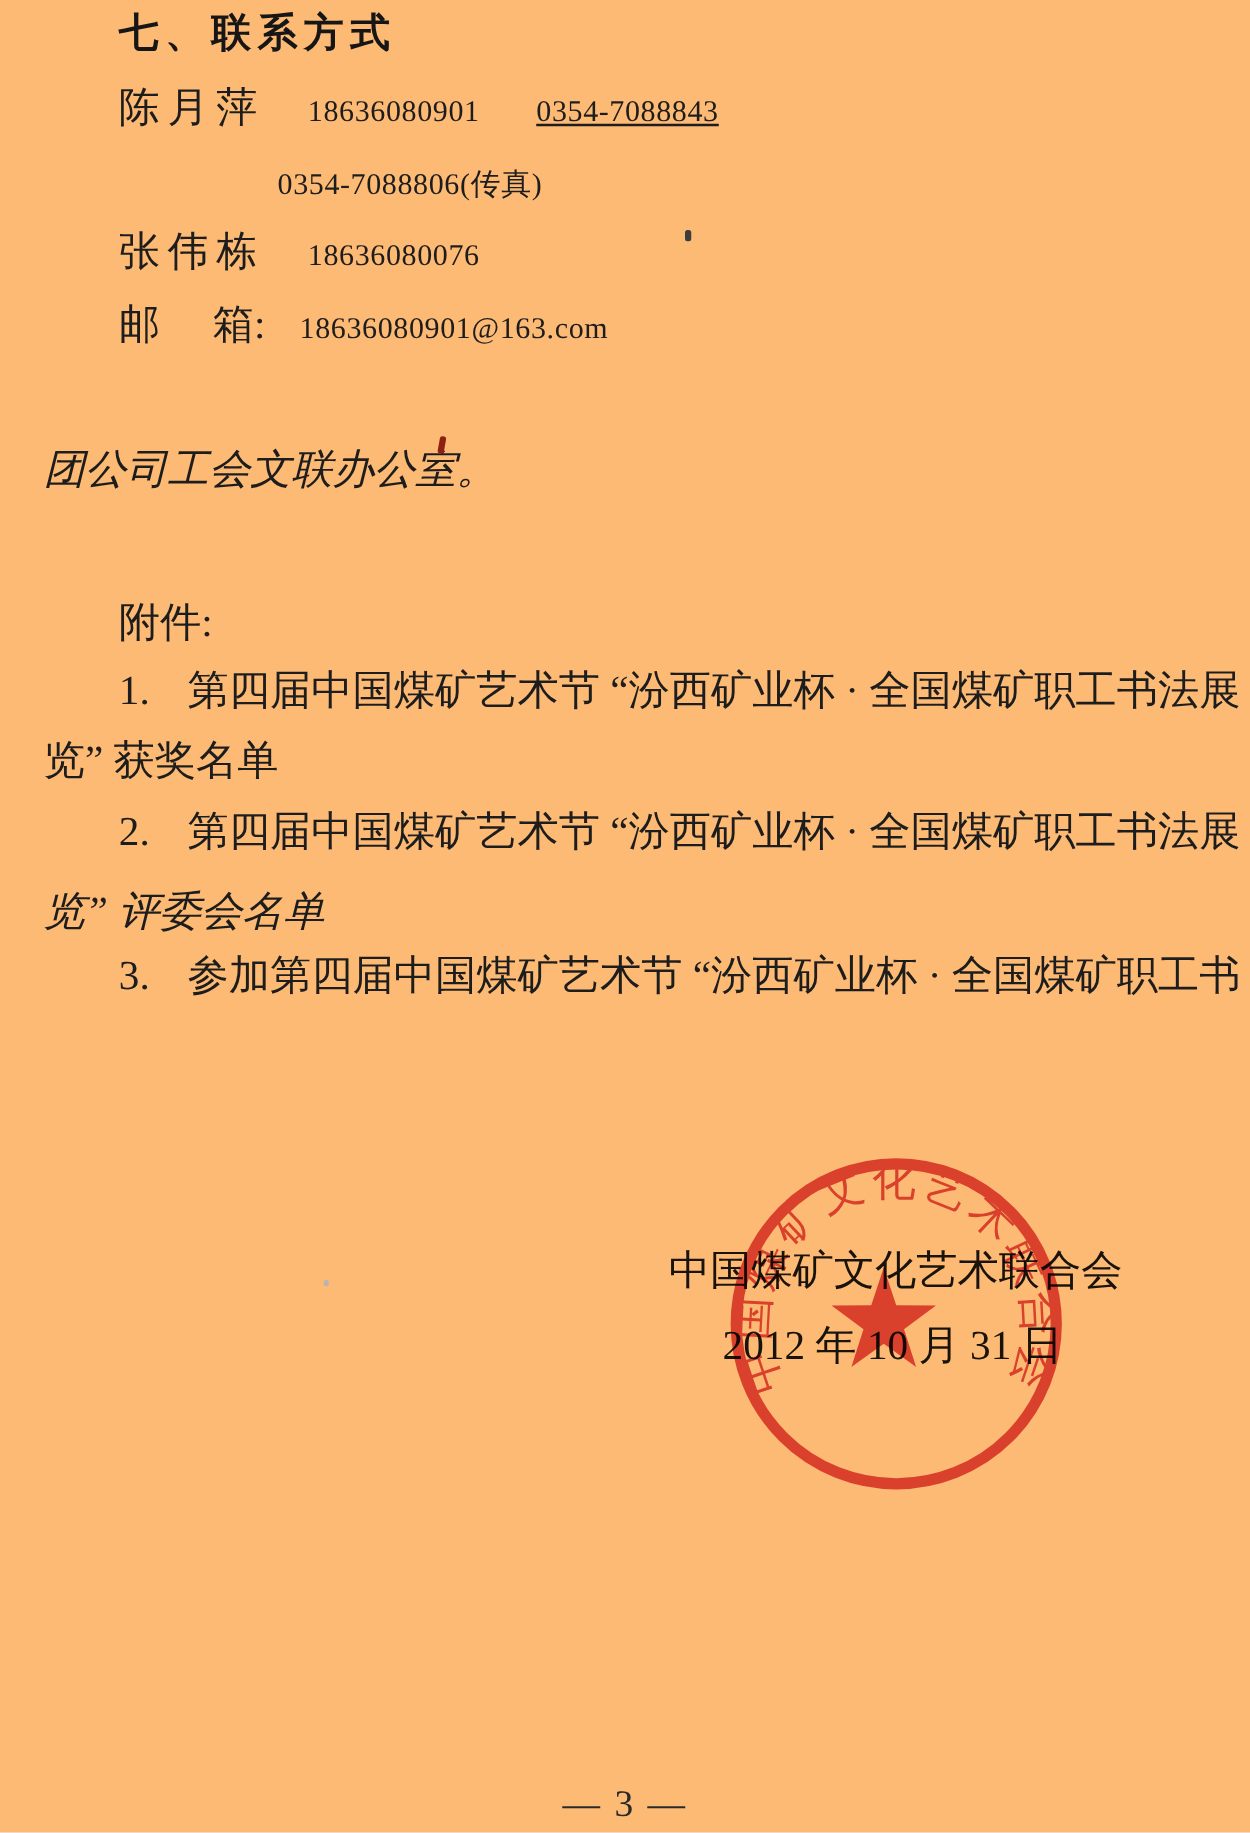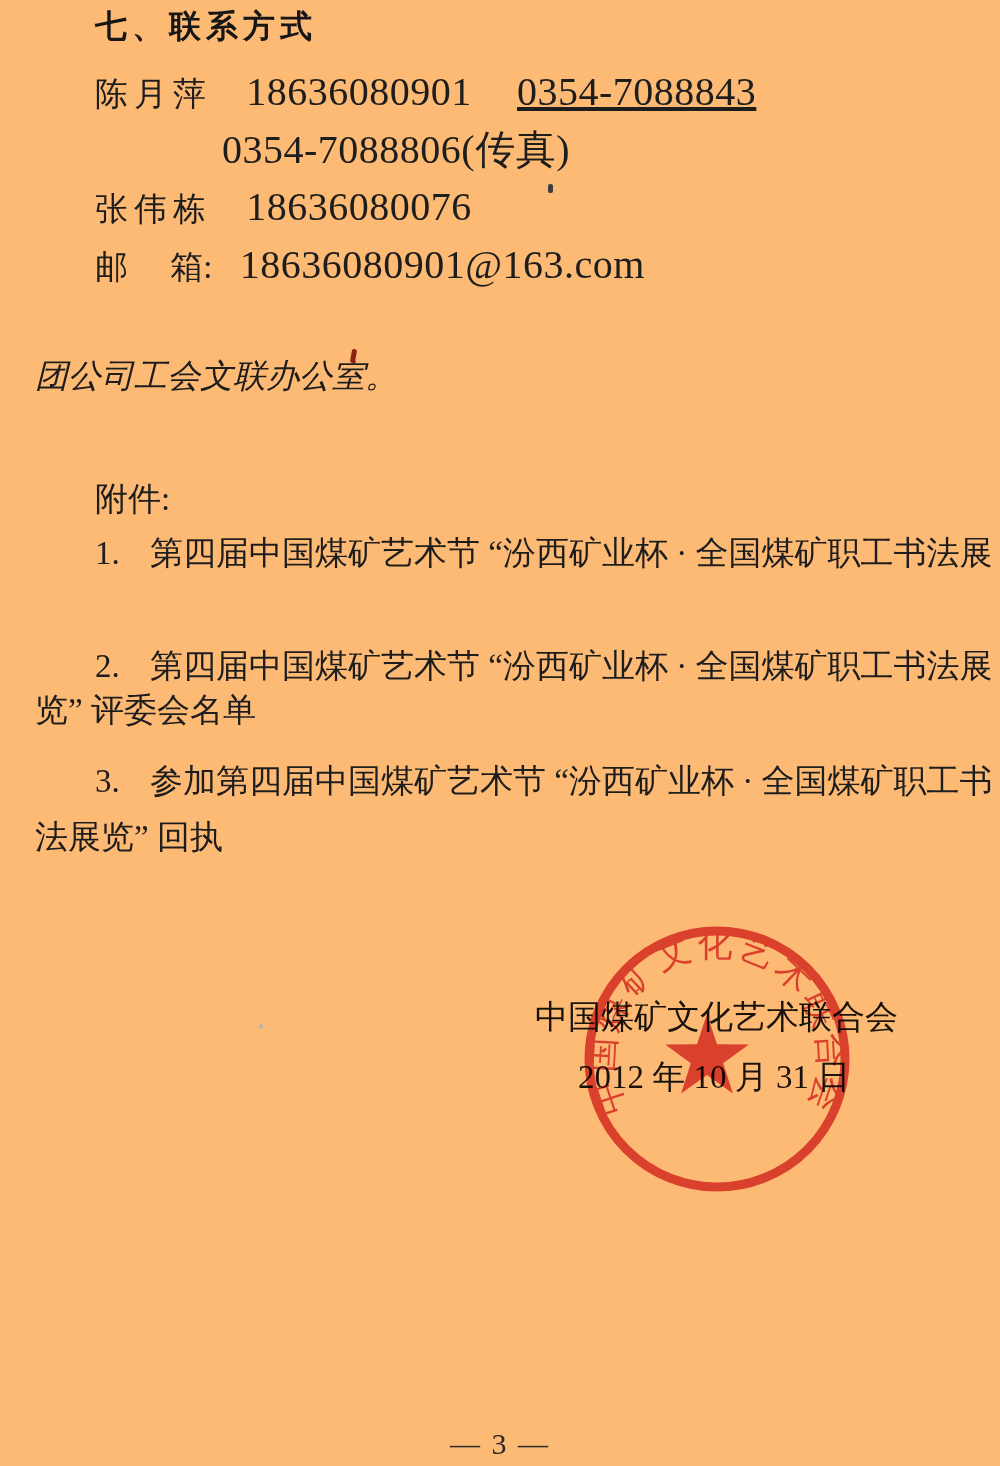--- a/index.html
+++ b/index.html
@@ -11,21 +11,21 @@
     overflow:hidden;
     font-family:"Liberation Serif","DejaVu Serif",serif;
     color:#1d1d1d;
   }
   .ln{position:absolute;white-space:nowrap;font-size:33px;line-height:1.15;}
   .heading{
     font-family:"Liberation Sans","DejaVu Sans",sans-serif;
     font-weight:700;font-size:32px;letter-spacing:5px;color:#161616;
   }
   .cname{letter-spacing:6px;}
-  .num{font-size:40px;letter-spacing:.5px;}
+  .num{font-size:24px;letter-spacing:.5px;}
   .gap2{margin-left:37px;text-decoration:underline;}
   .lbl-gap{margin-left:34px;}
   .val-gap{margin-left:19px;}
   .itemno{font-size:33px;}
   .itemtext{margin-left:22px;}
   .pagenum{left:0;width:1000px;text-align:center;font-size:30px;letter-spacing:2px;color:#2a2a2a;}
   .sig{color:#1a1a1a;z-index:3;mix-blend-mode:multiply;}
   .seal-svg{position:absolute;left:567px;top:909px;z-index:2;opacity:.88;}
   .speck{position:absolute;border-radius:2px;}
   .speck-a{left:548px;top:184px;width:5px;height:9px;background:#3d3d3d;}
@@ -64,32 +64,32 @@
   </div>
 
   <div class="ln" style="left:35px;top:358px;font-style:italic;">团公司工会文联办公室。</div>
 
   <div class="ln" style="left:95px;top:481px;">附件:</div>
 
   <div class="ln" style="left:95px;top:535px;">
     <span class="itemno">1.</span>
     <span class="itemtext">第四届中国煤矿艺术节 “汾西矿业杯 · 全国煤矿职工书法展</span>
   </div>
+  <div class="ln" style="left:35px;top:591px;">览” 获奖名单</div>
 
   <div class="ln" style="left:95px;top:648px;">
     <span class="itemno">2.</span>
     <span class="itemtext">第四届中国煤矿艺术节 “汾西矿业杯 · 全国煤矿职工书法展</span>
   </div>
-  <div class="ln" style="left:35px;top:692px;">览” 评委会名单</div>
+  <div class="ln" style="left:35px;top:712px;font-style:italic;">览” 评委会名单</div>
 
   <div class="ln" style="left:95px;top:763px;">
     <span class="itemno">3.</span>
     <span class="itemtext">参加第四届中国煤矿艺术节 “汾西矿业杯 · 全国煤矿职工书</span>
   </div>
-  <div class="ln" style="left:35px;top:819px;">法展览” 回执</div>
 
   <svg class="seal-svg" width="300" height="300" viewBox="0 0 300 300" xmlns="http://www.w3.org/2000/svg" xmlns:xlink="http://www.w3.org/1999/xlink">
     <g fill="none">
       <circle cx="150" cy="150" r="128" stroke="#d63123" stroke-width="9" fill="none"></circle>
       <polygon fill="#d63123" points="140,105 150,135.2 181.8,135.4 156.2,154.3 165.9,184.6 140,166 114.1,184.6 123.8,154.3 98.2,135.4 130,135.2"></polygon>
       <path id="sealArc" d="M 56.7 193.6 A 103 103 0 1 1 243.3 193.6" fill="none"></path>
       <text font-size="35" fill="#d63123" letter-spacing="4" font-family="Liberation Serif, DejaVu Serif, serif">
         <textPath xlink:href="#sealArc" href="#sealArc" startOffset="50%" text-anchor="middle">中国煤矿文化艺术联合会</textPath>
       </text>
     </g>

